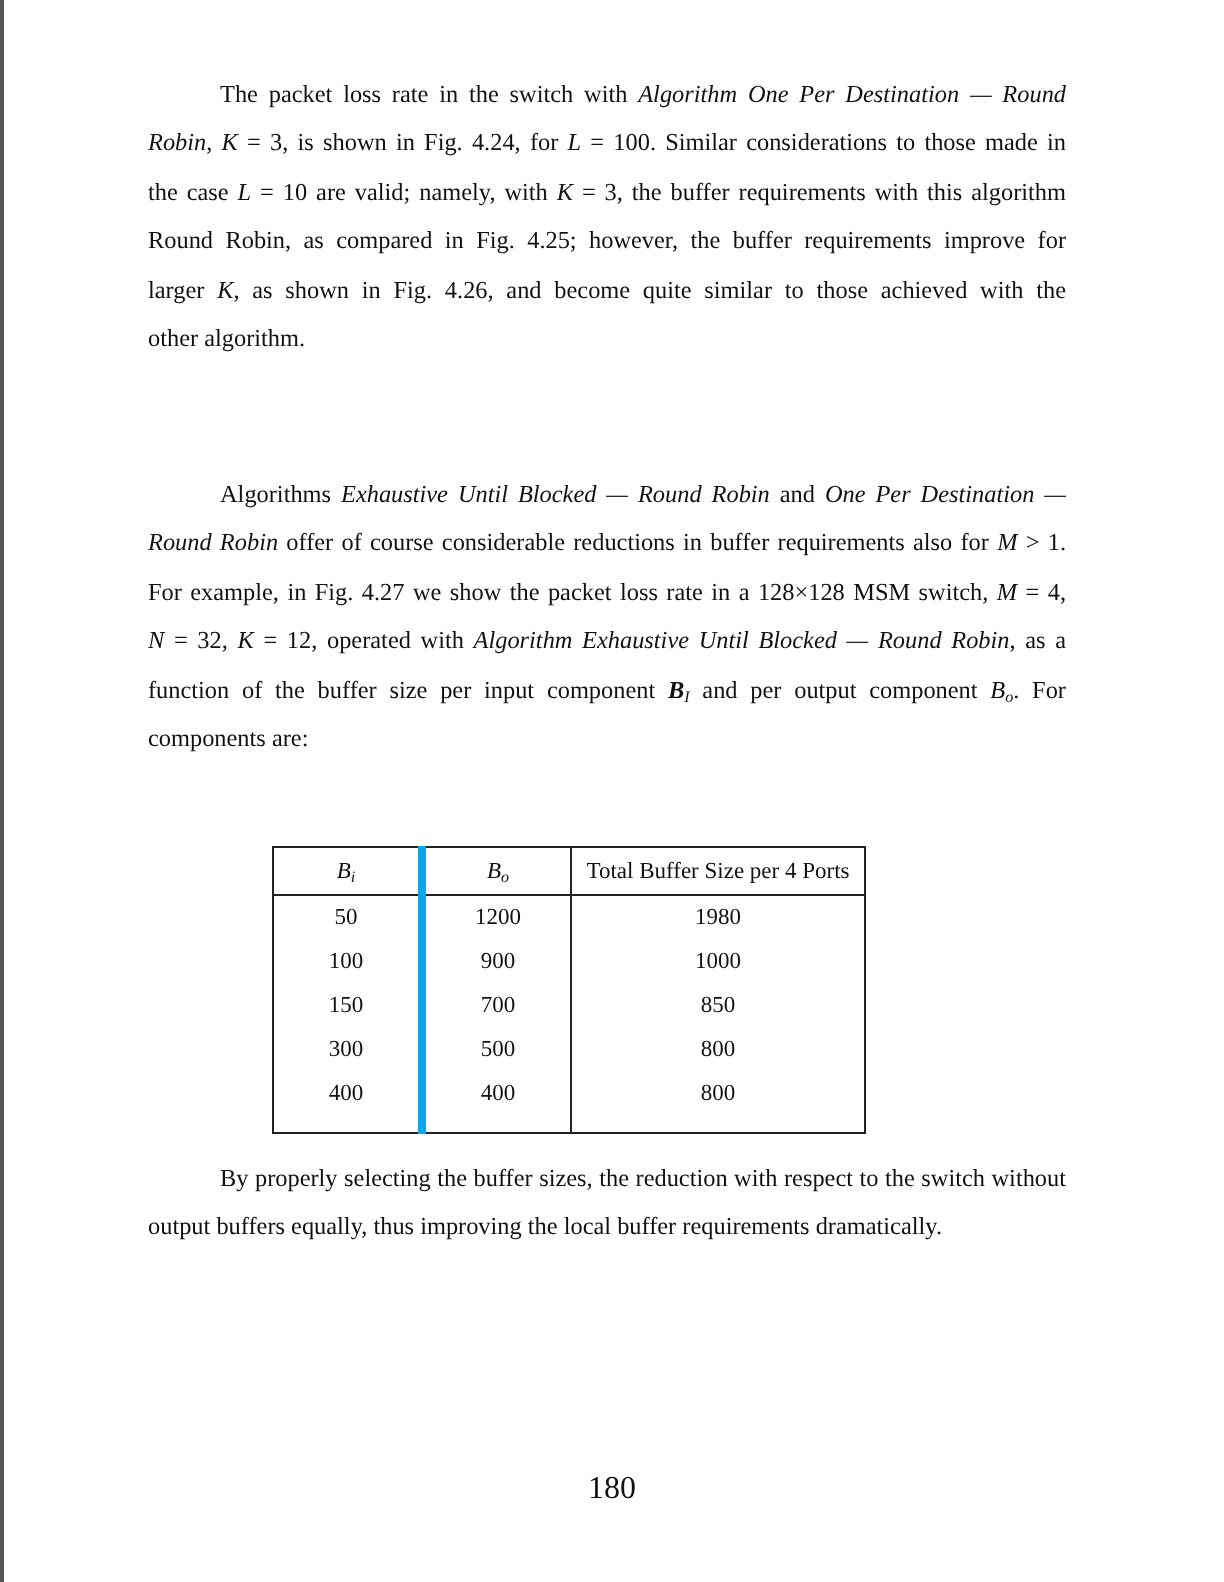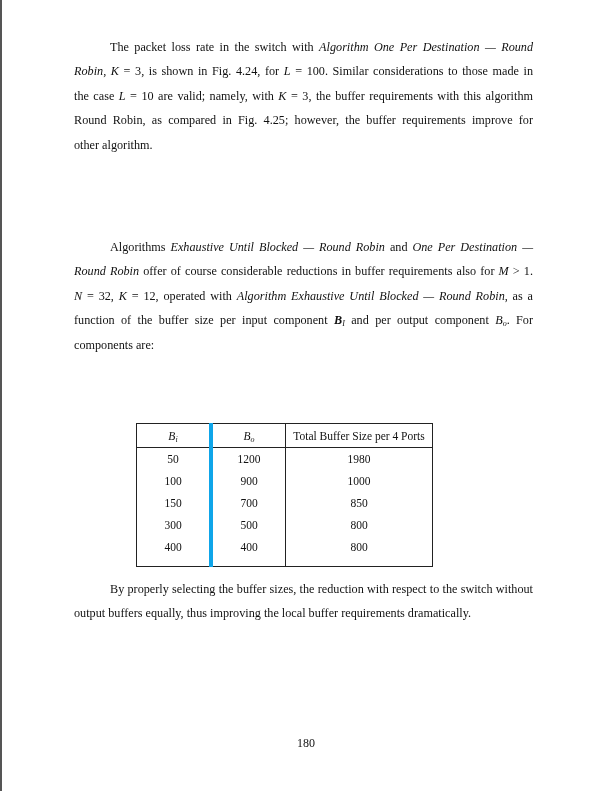--- a/index.html
+++ b/index.html
@@ -80,40 +80,42 @@
     table.buffers .c2 { width: 72px; border-right: 1.3px solid #222; }
     table.buffers .c3 { width: 146px; }
     table.buffers tr.spacer td { height: 8px; }
 
     .page-number {
       position: absolute;
       left: 0;
       width: 612px;
       top: 736px;
       text-align: center;
-      font-size: 12px;
+      font-size: 16px;
       font-family: "Liberation Serif", serif;
     }
   </style>
 </head>
 <body>
 
 <div class="left-edge"></div>
 
 <div class="page">
   <div class="para" id="p1" style="top:35px;">
       <span class="line indented">The packet loss rate in the switch with <i>Algorithm One Per Destination — Round</i></span>
       <span class="line"><i>Robin</i>, <i>K</i> = 3, is shown in Fig. 4.24, for <i>L</i> = 100. Similar considerations to those made in</span>
       <span class="line">the case <i>L</i> = 10 are valid; namely, with <i>K</i> = 3, the buffer requirements with this algorithm</span>
       <span class="line">Round Robin, as compared in Fig. 4.25; however, the buffer requirements improve for</span>
+      <span class="line">larger <i>K</i>, as shown in Fig. 4.26, and become quite similar to those achieved with the</span>
       <span class="line last">other algorithm.</span>
     </div>
   <div class="para" id="p2" style="top:235px;">
       <span class="line indented">Algorithms <i>Exhaustive Until Blocked — Round Robin</i> and <i>One Per Destination —</i></span>
       <span class="line"><i>Round Robin</i> offer of course considerable reductions in buffer requirements also for <i>M</i> &gt; 1.</span>
+      <span class="line">For example, in Fig. 4.27 we show the packet loss rate in a 128×128 MSM switch, <i>M</i> = 4,</span>
       <span class="line"><i>N</i> = 32, <i>K</i> = 12, operated with <i>Algorithm Exhaustive Until Blocked — Round Robin</i>, as a</span>
       <span class="line">function of the buffer size per input component <i style="font-weight: bold;">B</i><sub style="font-style: italic;">I</sub> and per output component <i>B</i><sub style="font-style: italic;">o</sub>. For</span>
       <span class="line last">components are:</span>
     </div>
   <div class="para" id="p3" style="top:577px;">
       <span class="line indented">By properly selecting the buffer sizes, the reduction with respect to the switch without</span>
       <span class="line last">output buffers equally, thus improving the local buffer requirements dramatically.</span>
     </div>
 </div>
 

